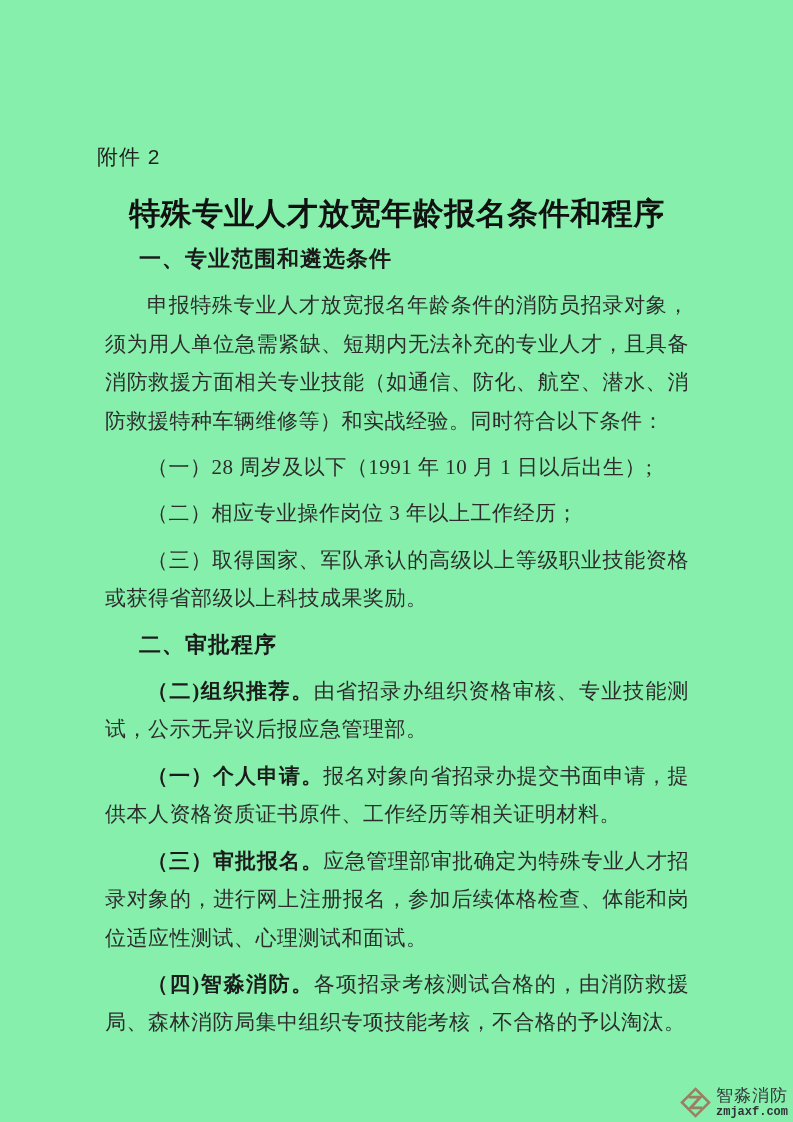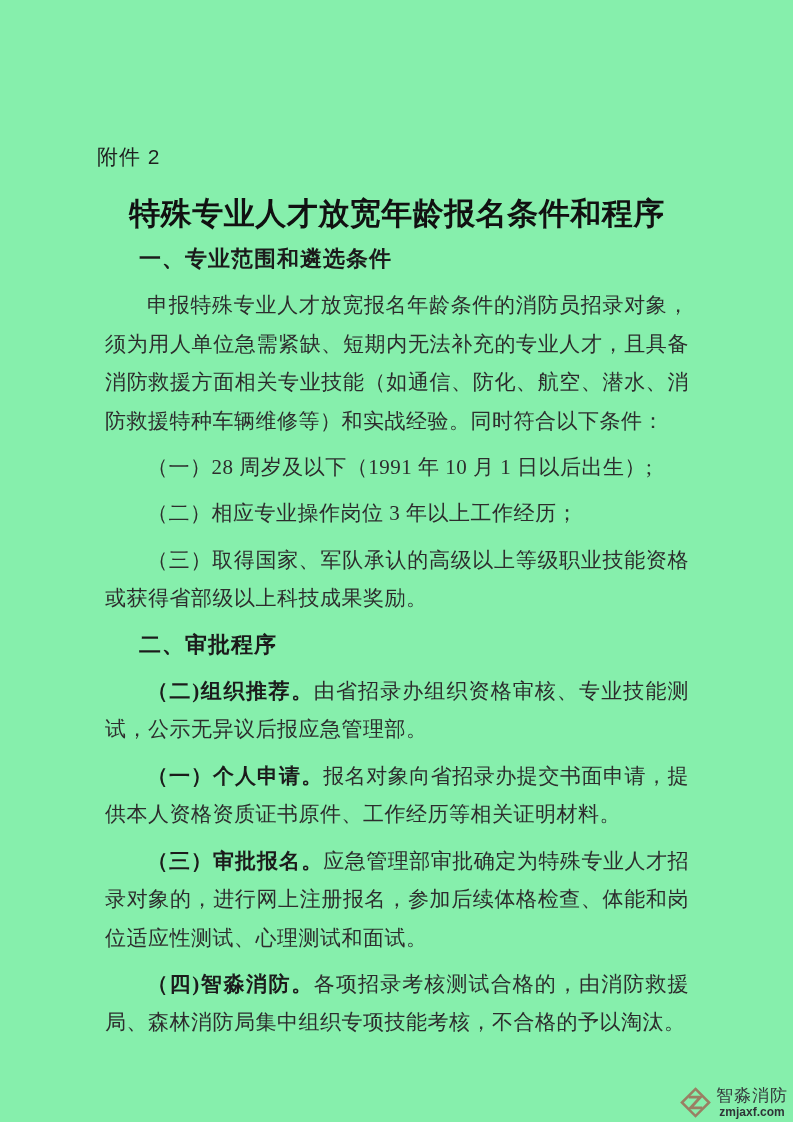--- a/index.html
+++ b/index.html
@@ -67,29 +67,29 @@
   }
   .watermark {
     position: absolute;
     right: 5px;
     bottom: 3px;
     display: flex;
     align-items: center;
     gap: 4px;
   }
   .wm-logo { width: 33px; height: 33px; display: block; }
-  .wm-text { display: flex; flex-direction: column; line-height: 1; align-items: center; }
+  .wm-text { display: flex; flex-direction: column; line-height: 1; }
   .wm-name {
     font-family: "Liberation Sans", sans-serif;
     font-size: 17px;
     color: #34383b;
     letter-spacing: 1px;
   }
   .wm-domain {
-    font-family: Liberation Sans, sans-serif;
+    font-family: Liberation Mono, monospace;
     font-weight: 700;
     font-size: 12px;
     color: #2f3337;
     margin-top: 2px;
   }
 </style>
 </head>
 <body>
 
 <div class="page">

